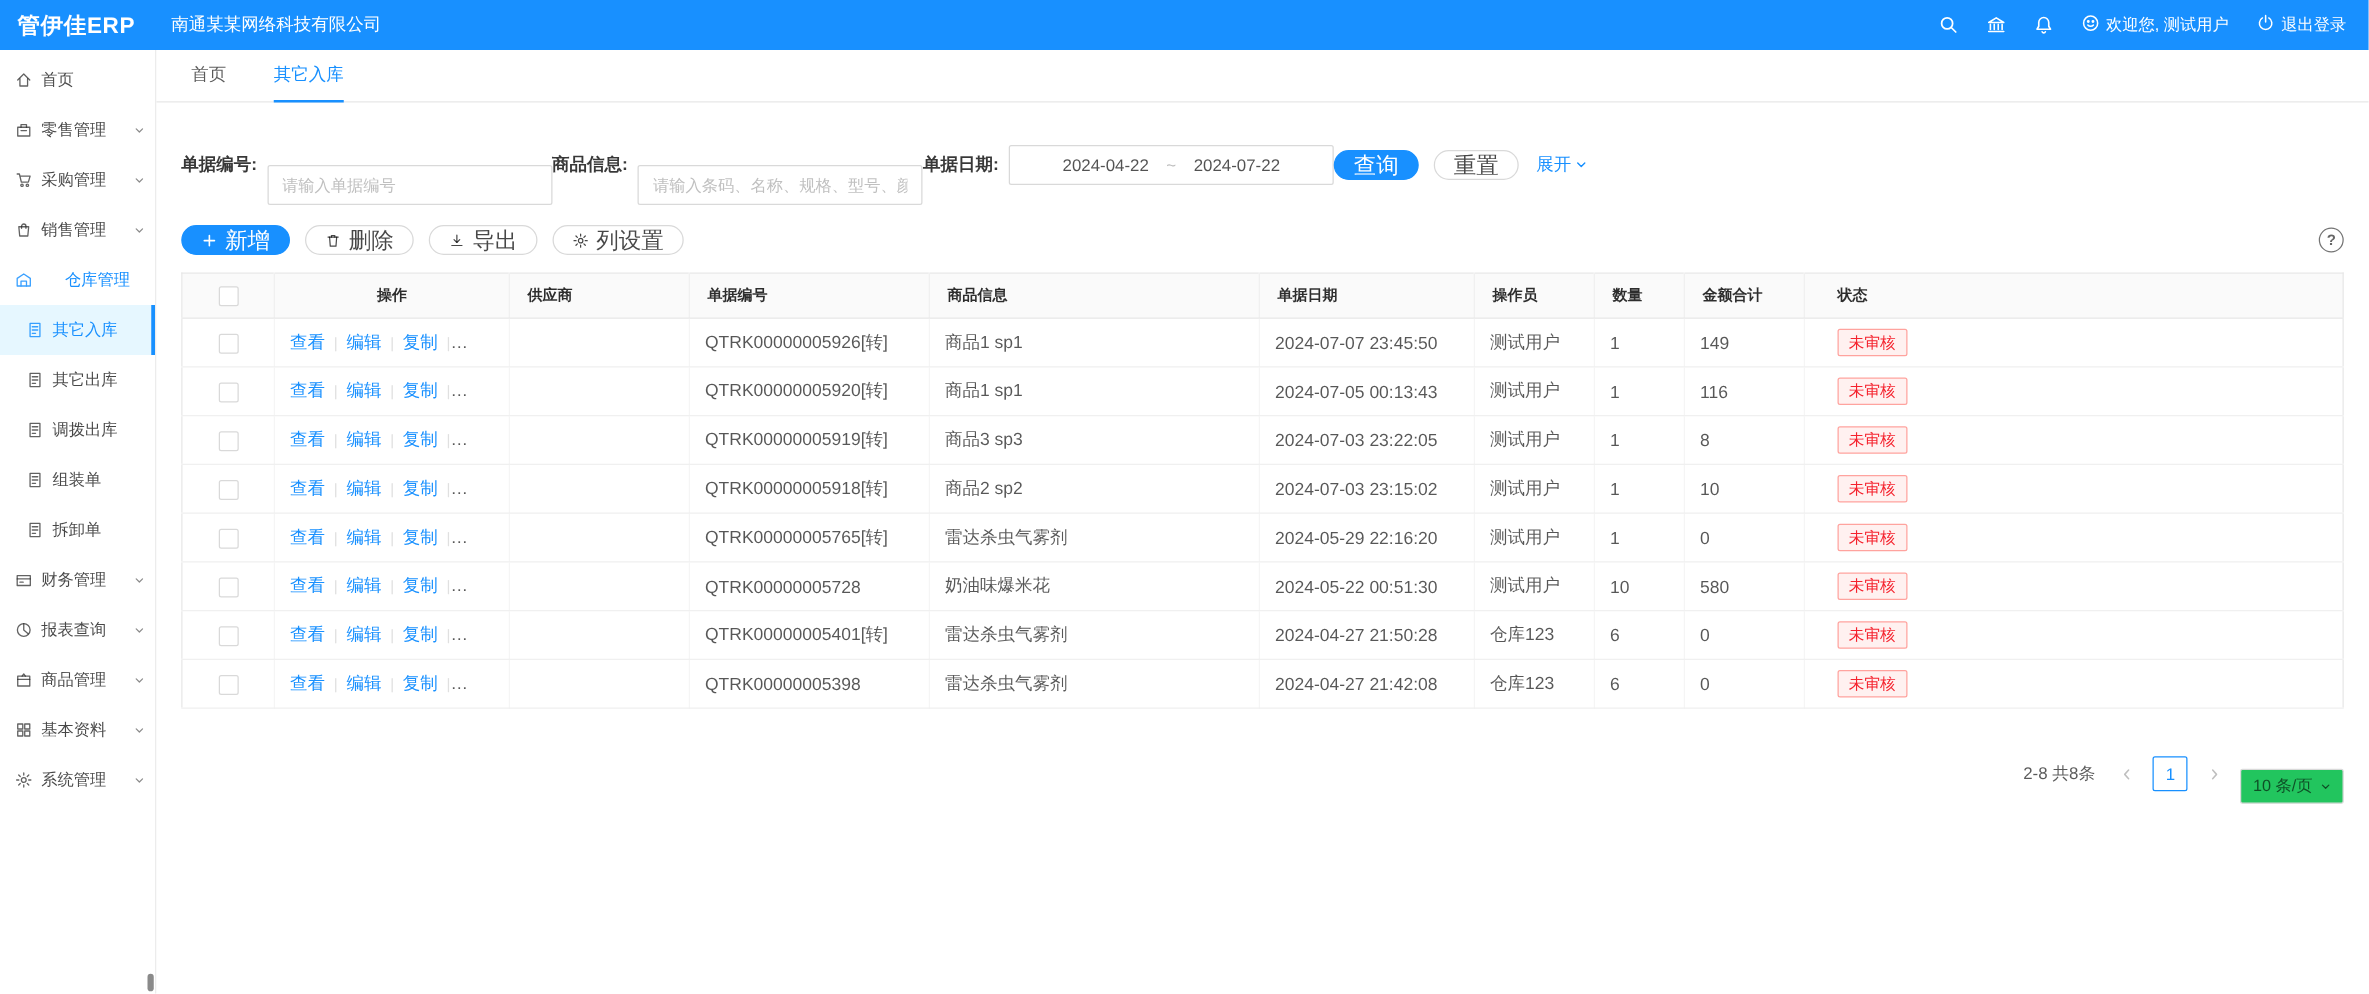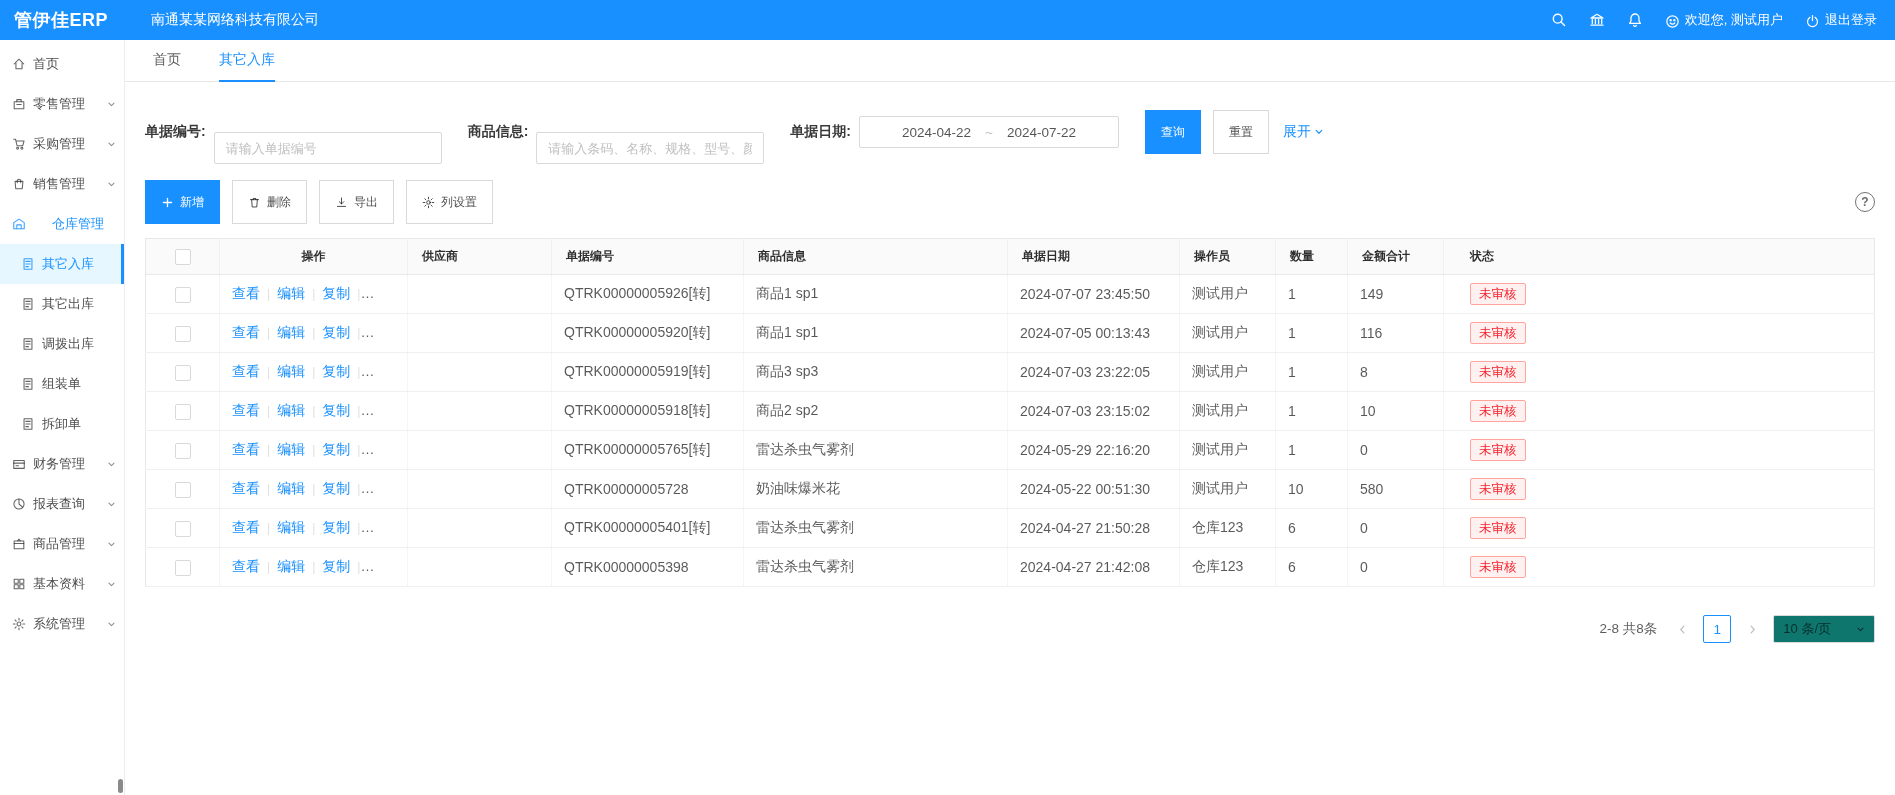--- a/index.html
+++ b/index.html
@@ -6,24 +6,24 @@
   html,body { width:1895px; height:795px; }
   body {
     font-family:"Liberation Sans","DejaVu Sans",sans-serif;
     background:#fff; color:rgba(0,0,0,.72); font-size:14px; overflow:hidden;
   }
   .app { width:1895px; height:795px; display:flex; flex-direction:column; overflow:hidden; }
 
   
   .topbar { height:40px; background:#1890ff; display:flex; align-items:center; color:#fff; flex:0 0 40px; }
   .brand { width:125px; padding-left:14px; font-size:18px; font-weight:700; letter-spacing:.5px; white-space:nowrap; }
-  .company { margin-left:26px; font-size:14px; }
+  .company { margin-left:12px; font-size:14px; }
   .topbar-right { margin-left:auto; display:flex; align-items:center; gap:22px; padding-right:18px; font-size:13px; }
   .tico { display:flex; align-items:center; cursor:pointer; }
-  .tuser { display:flex; align-items:flex-end; gap:5px; cursor:pointer; white-space:nowrap; }
+  .tuser { display:flex; align-items:flex-start; gap:5px; cursor:pointer; white-space:nowrap; }
 
   
   .layout { display:flex; flex:1; min-height:0; }
   .sidebar { width:125px; flex:0 0 125px; background:#fff; border-right:1px solid #ececec; position:relative; padding-top:4px; overflow:hidden; }
   .menu-item { height:40px; display:flex; align-items:center; gap:7px; padding:0 8px 0 12px; font-size:13px; color:rgba(0,0,0,.72); cursor:pointer; white-space:nowrap; }
   .menu-item .chev { margin-left:auto; color:#8c8c8c; display:flex; align-items:center; }
   .menu-item.parent-active { color:#1890ff;gap:26px; }
   .submenu-item { height:40px; display:flex; align-items:center; gap:7px; padding-left:21px; font-size:13px; color:rgba(0,0,0,.72); cursor:pointer; white-space:nowrap; }
   .submenu-item.active { background:#e6f7ff; color:#1890ff; border-right:3px solid #1890ff; }
   .micon { display:flex; align-items:center; color:inherit; opacity:.85; }
@@ -34,26 +34,26 @@
   
   .tabbar { height:42px; flex:0 0 42px; border-bottom:1px solid #e8e8e8; display:flex; gap:38px; padding-left:28px; }
   .tab { display:flex; align-items:center; font-size:14px; color:rgba(0,0,0,.65); cursor:pointer; border-bottom:2px solid transparent; margin-bottom:-1px; }
   .tab.active { color:#1890ff; border-bottom-color:#1890ff; }
 
   
   .page { padding:0 20px; position:relative; }
 
   .filters { display:flex; align-items:center; padding:18px 0 14px; }
   .flabel { font-weight:600; color:rgba(0,0,0,.78); white-space:nowrap; margin-right:8px; }
-  .ml { margin-left:26px; }
+  .ml { }
   .finput { width:228px; height:32px; border:1px solid #d9d9d9; border-radius:2px; padding:0 11px; font-size:13px; color:rgba(0,0,0,.72); outline:none; font-family:inherit;margin-top:32px; }
   .finput::placeholder { color:#c0c0c0; }
   .daterange { width:260px; height:32px; border:1px solid #d9d9d9; border-radius:2px; display:flex; align-items:center; justify-content:center; gap:14px; font-size:13.5px; color:rgba(0,0,0,.68); cursor:pointer; }
   .dsep { color:#bfbfbf; }
-  .btn { display:inline-flex; align-items:center; justify-content:center; gap:6px; height:44px; padding:0 15px; border:1px solid #d9d9d9; background:#fff; color:rgba(0,0,0,.72); font-size:12px; border-radius:0; cursor:pointer; font-family:inherit; white-space:nowrap; }
+  .btn { display:inline-flex; align-items:center; justify-content:center; gap:6px; height:24px; padding:0 15px; border:1px solid #d9d9d9; background:#fff; color:rgba(0,0,0,.72); font-size:18px; border-radius:16px; cursor:pointer; font-family:inherit; white-space:nowrap; }
   .btn.primary { background:#1890ff; border-color:#1890ff; color:#fff; }
   .btn + .btn { margin-left:12px; }
   .bicon { display:flex; align-items:center; }
   .expand-link { display:inline-flex; align-items:center; gap:3px; color:#1890ff; margin-left:14px; cursor:pointer; text-decoration:none; font-size:14px; }
 
   .toolbar { display:flex; align-items:center; margin:2px 0 14px; }
   .help { width:20px; height:20px; border-radius:50%; border:1.5px solid rgba(0,0,0,.55); color:rgba(0,0,0,.6); font-size:12px; font-weight:700; display:flex; align-items:center; justify-content:center; margin-left:auto; cursor:pointer; }
 
   
   table.grid { width:100%; border-collapse:collapse; table-layout:fixed; border:1px solid #e8e8e8; }
@@ -67,21 +67,21 @@
   .checkbox { display:inline-block; width:16px; height:16px; border:1px solid #d9d9d9; border-radius:2px; background:#fff; vertical-align:middle; cursor:pointer; }
   .alink { color:#1890ff; text-decoration:none; cursor:pointer; font-size:14px; }
   .adiv { color:#e0e0e0; margin:0 7px; font-size:12px; }
   .badge { display:inline-block; padding:1px 8px; font-size:12.5px; line-height:18px; color:#f5222d; background:#fff1f0; border:1px solid #ffa39e; border-radius:2px; }
 
   
   .pagination { display:flex; justify-content:flex-end; align-items:center; gap:8px; margin-top:28px; font-size:13.5px; color:rgba(0,0,0,.65); }
   .ptotal { margin-right:4px; }
   .parrow { width:26px; height:26px; display:flex; align-items:center; justify-content:center; color:rgba(0,0,0,.25); cursor:pointer; }
   .ppage { min-width:28px; height:28px; border:1px solid #1890ff; color:#1890ff; border-radius:2px; display:flex; align-items:center; justify-content:center; background:#fff; cursor:pointer; }
-  .psize { height:28px; border:1px solid #d9d9d9; border-radius:2px; padding:0 9px; display:flex; align-items:center; gap:25px; background:#0f766e; color:rgba(0,0,0,.6); font-size:13px; cursor:pointer; white-space:nowrap; }
+  .psize { height:28px; border:1px solid #d9d9d9; border-radius:2px; padding:0 9px; display:flex; align-items:center; gap:6px; background:#22c55e; color:rgba(0,0,0,.6); font-size:13px; cursor:pointer; white-space:nowrap;margin-top:20px; }
 </style>
 </head>
 <body>
 
 <div class="app">
 
   <header class="topbar">
     <div class="brand">管伊佳ERP</div>
     <div class="company">南通某某网络科技有限公司</div>
     <div class="topbar-right">

